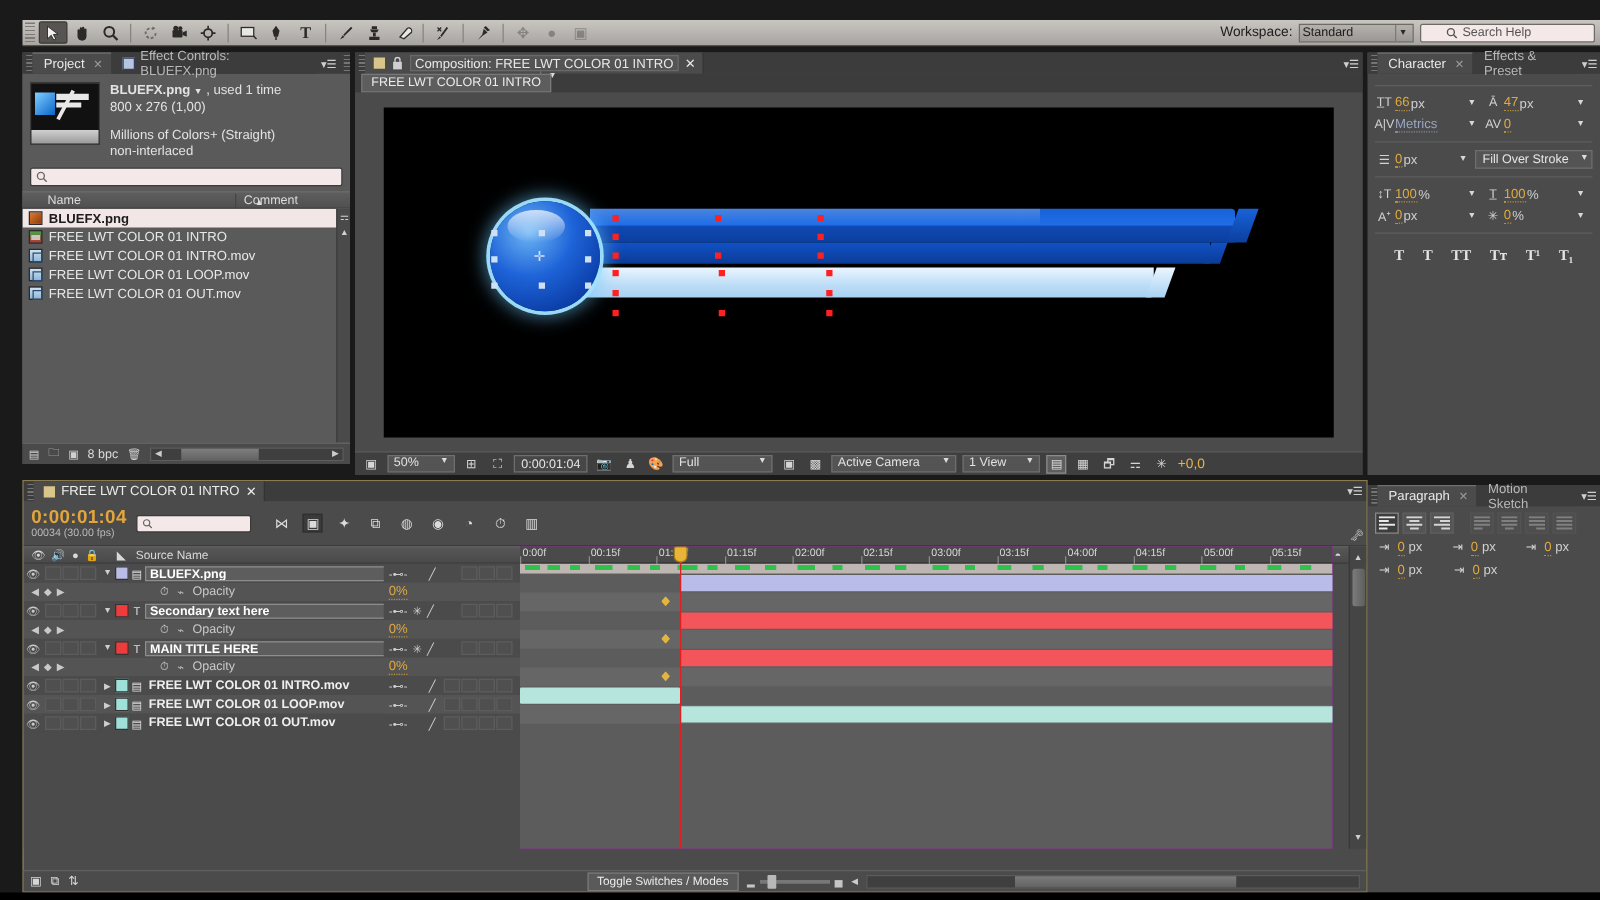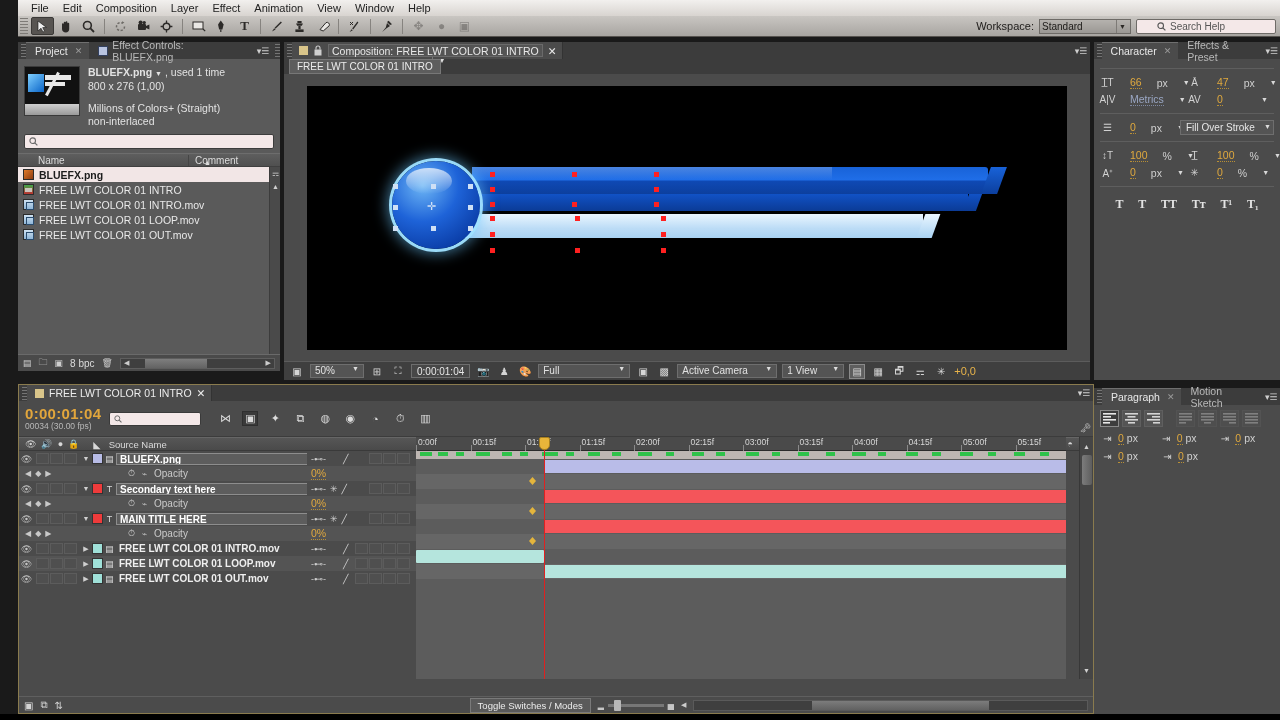--- a/index.html
+++ b/index.html
@@ -177,21 +177,21 @@
     align-items:center; justify-content:center; font-size:7px; color:#222;
     background:linear-gradient(to bottom,#c9c6c2,#a3a09c); border-left:1px solid #6e6b67;}
   .swatches { position:relative; width:30px; height:28px; }
   .sw-fill{ position:absolute; left:0; top:0; width:20px; height:10px; background:#000; border:1px solid #9a9a9a;}
   .sw-stroke{ position:absolute; left:0; top:12px; width:20px; height:11px; background:#fff; border:1px solid #9a9a9a;}
   .sw-no{ position:absolute; left:21px; top:13px; width:11px; height:10px; background:#4b4b4b; border:1px solid #9a9a9a;}
   .sw-no:after{content:"";position:absolute;left:-1px;top:4px;width:13px;height:1.5px;background:#e23c5a;transform:rotate(-35deg);}
   .qbox { width:26px; height:26px; background:#5e5e5e; border:1px solid #888; display:flex;
     align-items:center; justify-content:center; color:#e8e8e8; font-size:14px;}
   .mrow { display:flex; align-items:center; gap:2px; height:17px; }
-  .mcell { display:flex; align-items:center; gap:15px; width:85px;}
+  .mcell { display:flex; align-items:center; gap:1px; width:85px;}
   .micon { width:15px; height:14px; display:flex; align-items:center; justify-content:center;
     color:#d2d2d2; font-size:10px; flex:none;}
   .mval { color:#e0a93e; font-size:10.5px; border-bottom:1px dotted #b98f34;}
   .munit{ color:#cfcfcf; font-size:10.5px;}
   .mcaret{ margin-left:auto; font-size:7px; color:#d8d8d8; padding-right:4px;}
   .hr { height:1px; background:#5e5e5e; margin:5px 0; }
   .fillsel { flex:1; height:15px; background:#545454; border:1px solid #6e6e6e;
     display:flex; align-items:center; padding-left:5px; font-size:10px; color:#e6e6e6; position:relative;}
   .fillsel .arw{position:absolute;right:2px;top:2px;font-size:7px;color:#ddd;}
   .tstyles { display:flex; justify-content:space-around; align-items:center; padding:5px 8px 0 8px;
@@ -292,31 +292,20 @@
 
   .leftrail { position:absolute; left:0; top:0; width:18px; height:720px; background:#1a1a1a;}
   .botstrip { position:absolute; left:0; bottom:0; width:1280px; height:6px; background:#000;}
 </style>
 </head>
 <body>
 
 <div class="app">
   <div class="leftrail"></div>
 
-  <div class="menubar" id="menubar">
-      <div class="mi">File</div>
-      <div class="mi">Edit</div>
-      <div class="mi">Composition</div>
-      <div class="mi">Layer</div>
-      <div class="mi">Effect</div>
-      <div class="mi">Animation</div>
-      <div class="mi">View</div>
-      <div class="mi">Window</div>
-      <div class="mi">Help</div>
-    </div>
 
   <div class="toolbar">
     <div class="grip"></div>
     <div class="tool sel">
       <svg width="11" height="13" viewBox="0 0 11 13">
           <path d="M1 1 L1 11 L4 8.2 L6 12 L7.6 11.2 L5.7 7.6 L9.4 7.4 Z" fill="#f0f0f0" stroke="#111" stroke-width=".6"></path>
         </svg>
     </div>
     <div class="tool">
       <svg width="13" height="13" viewBox="0 0 13 13">
@@ -577,21 +566,21 @@
         <span class="vcaret" style="margin-left:auto;">▼</span>
       </div>
       <div class="ct-btn">⊞</div>
       <div class="ct-btn">⛶</div>
       <div class="tc-box">
         <span>0:00:01:04</span>
       </div>
       <div class="ct-btn">📷</div>
       <div class="ct-btn">♟</div>
       <div class="ct-btn">🎨</div>
-      <div class="ct-field" style="width:92px;">
+      <div class="ct-field" style="width:80px;">
         <span>Full</span>
         <span class="vcaret" style="margin-left:auto;">▼</span>
       </div>
       <div class="ct-btn">▣</div>
       <div class="ct-btn">▩</div>
       <div class="ct-field" style="width:100px;">
         <span>Active Camera</span>
         <span class="vcaret" style="margin-left:auto;">▼</span>
       </div>
       <div class="ct-field" style="width:62px;">

